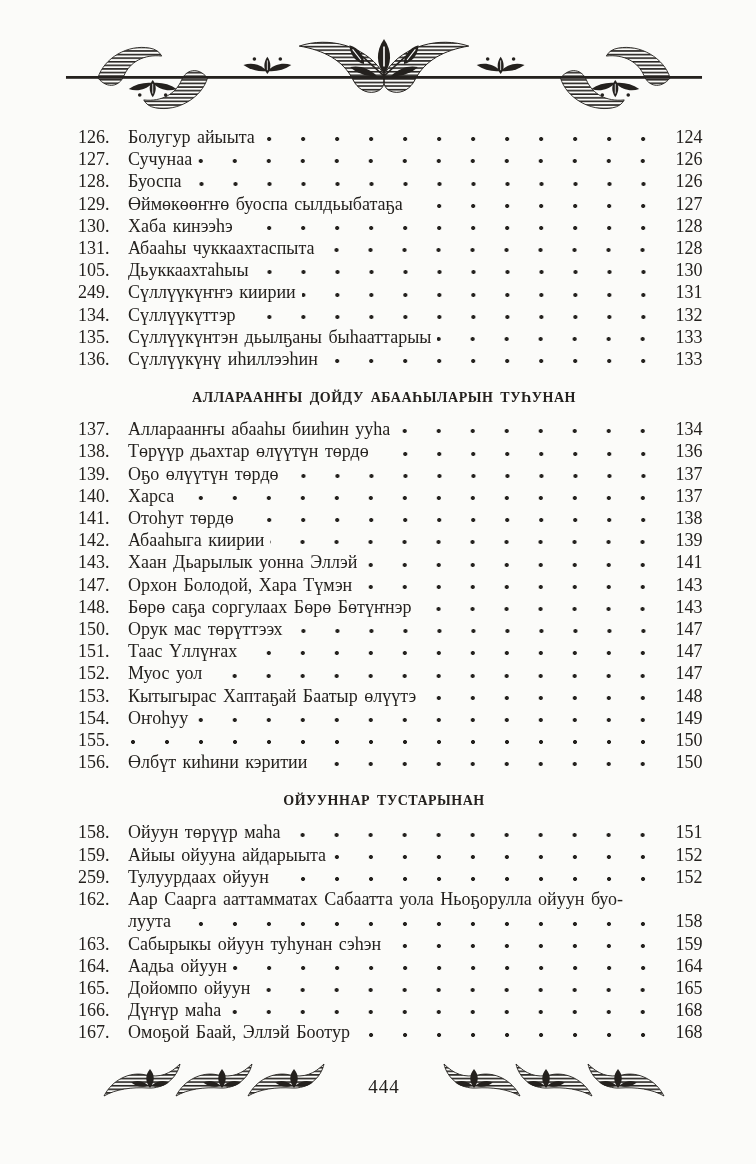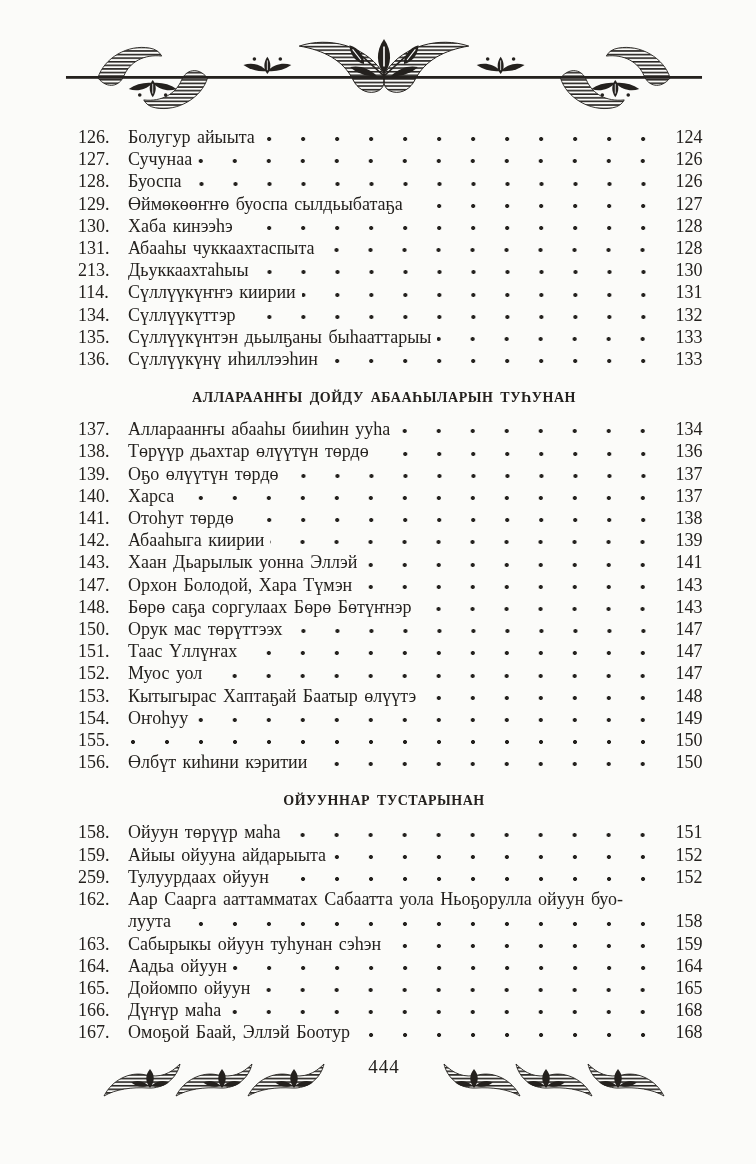--- a/index.html
+++ b/index.html
@@ -21,21 +21,21 @@
     flex:1 1 0; min-width:12px;
     background-image:radial-gradient(circle, var(--ink) 1.7px, rgba(0,0,0,0) 2.3px);
     background-size:34px 10px; background-repeat:repeat-x;
     background-position:right 8px bottom 4px;
   }
   .pg { flex:0 0 42px; text-align:center; }
   .heading {
     text-align:center; font-weight:bold; font-size:14px; line-height:22px;
     letter-spacing:0.5px; margin:17px 0 9px 0; word-spacing:3px;
   }
-  .footer { display:flex; align-items:flex-start; justify-content:center; gap:36px; margin-top:12px; }
+  .footer { display:flex; align-items:flex-end; justify-content:center; gap:36px; margin-top:12px; }
   .pagenum { font-size:19px; letter-spacing:1px; }
 </style>
 </head>
 <body>
 
 <div class="page">
 
   <svg class="ornament-top" width="648" height="78" viewBox="0 0 650 78">
     <defs>
       <pattern id="t-hatch" width="4.5" height="3.6" patternUnits="userSpaceOnUse">
@@ -105,27 +105,27 @@
         <span class="leader"></span>
         <span class="pg">128</span>
       </div>
       <div class="row">
         <span class="num">131.</span>
         <span class="title">Абааһы чуккаахтаспыта</span>
         <span class="leader"></span>
         <span class="pg">128</span>
       </div>
       <div class="row">
-        <span class="num">213.</span>
+        <span class="num">105.</span>
         <span class="title">Дьуккаахтаһыы</span>
         <span class="leader"></span>
         <span class="pg">130</span>
       </div>
       <div class="row">
-        <span class="num">114.</span>
+        <span class="num">249.</span>
         <span class="title">Сүллүүкүҥҥэ киирии</span>
         <span class="leader"></span>
         <span class="pg">131</span>
       </div>
       <div class="row">
         <span class="num">134.</span>
         <span class="title">Сүллүүкүттэр</span>
         <span class="leader"></span>
         <span class="pg">132</span>
       </div>

